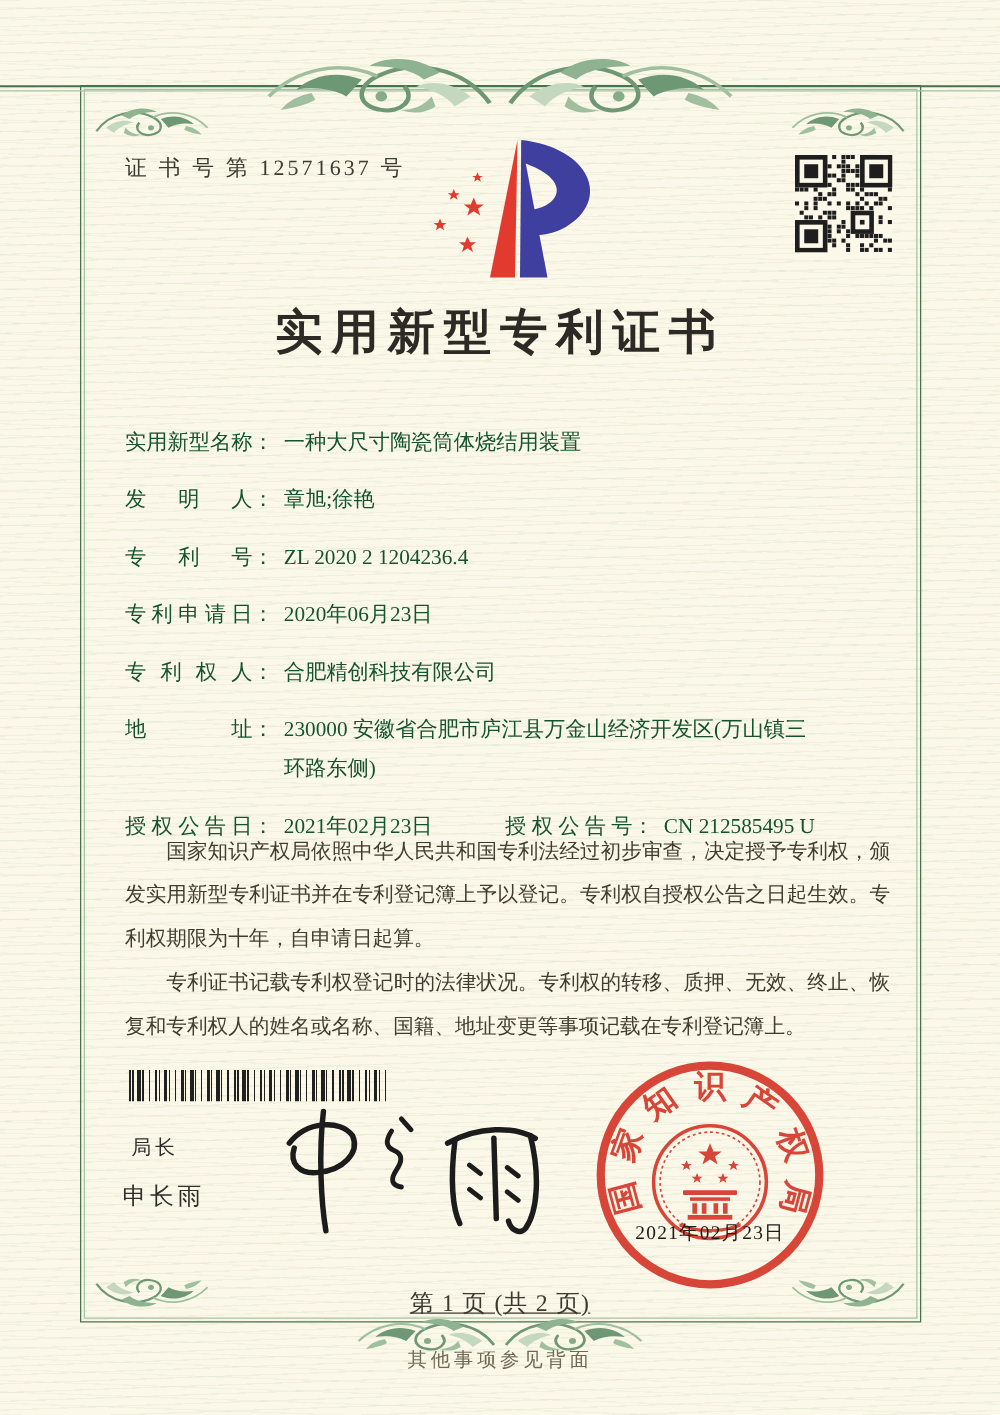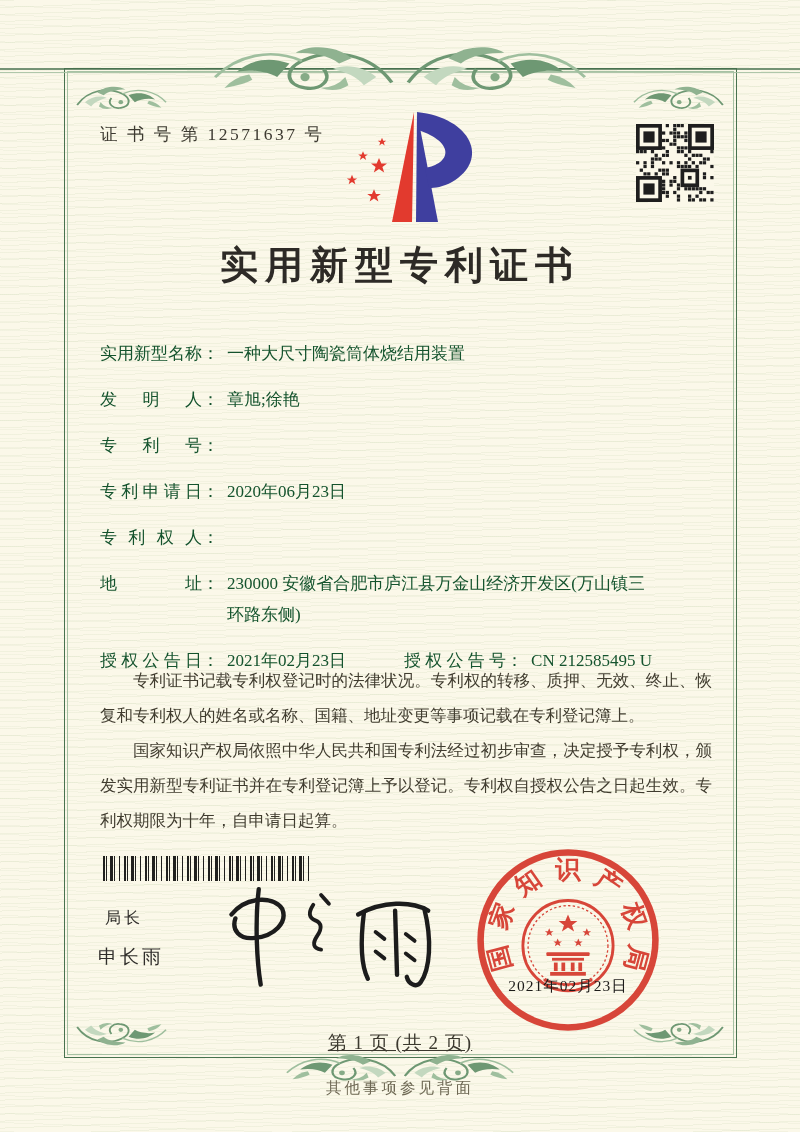--- a/index.html
+++ b/index.html
@@ -244,29 +244,31 @@
     <span class="fvalue">一种大尺寸陶瓷筒体烧结用装置</span>
   </div>
   <div class="frow">
     <span class="flabel">发明人</span>
       <span class="fcolon">：</span>
     <span class="fvalue">章旭;徐艳</span>
   </div>
   <div class="frow">
     <span class="flabel">专利号</span>
       <span class="fcolon">：</span>
+    <span class="fvalue">ZL 2020 2 1204236.4</span>
   </div>
   <div class="frow">
     <span class="flabel">专利申请日</span>
       <span class="fcolon">：</span>
     <span class="fvalue">2020年06月23日</span>
   </div>
   <div class="frow">
     <span class="flabel">专利权人</span>
       <span class="fcolon">：</span>
+    <span class="fvalue">合肥精创科技有限公司</span>
   </div>
   <div class="frow">
     <span class="flabel">地址</span>
       <span class="fcolon">：</span>
     <span class="fvalue">230000 安徽省合肥市庐江县万金山经济开发区(万山镇三环路东侧)</span>
   </div>
   <div class="frow2">
     <span class="pair">
       <span class="flabel">授权公告日</span>
         <span class="fcolon">：</span>
@@ -274,22 +276,22 @@
     </span>
     <span class="pair pair2">
       <span class="flabel">授权公告号</span>
         <span class="fcolon">：</span>
       <span class="fvalue">CN 212585495 U</span>
     </span>
   </div>
 </div>
 
 <div class="abs paras">
+  <p>国家知识产权局依照中华人民共和国专利法经过初步审查，决定授予专利权，颁发实用新型专利证书并在专利登记簿上予以登记。专利权自授权公告之日起生效。专利权期限为十年，自申请日起算。</p>
   <p>专利证书记载专利权登记时的法律状况。专利权的转移、质押、无效、终止、恢复和专利权人的姓名或名称、国籍、地址变更等事项记载在专利登记簿上。</p>
-  <p>国家知识产权局依照中华人民共和国专利法经过初步审查，决定授予专利权，颁发实用新型专利证书并在专利登记簿上予以登记。专利权自授权公告之日起生效。专利权期限为十年，自申请日起算。</p>
 </div>
 
 <div class="abs barcode"></div>
 
 <div class="abs sigtitle">局长</div>
 <div class="abs signame">申长雨</div>
 <div class="abs sig">
   <svg viewBox="0 0 230 120" width="224" height="120" fill="none" stroke="#1c1c1c" stroke-width="4.5" stroke-linecap="round">
     <path d="M48,14 C44,48 46,88 50,112"></path>
     <path d="M20,40 C34,22 62,20 72,34 C78,48 64,62 44,64 C28,66 20,56 24,44"></path>

